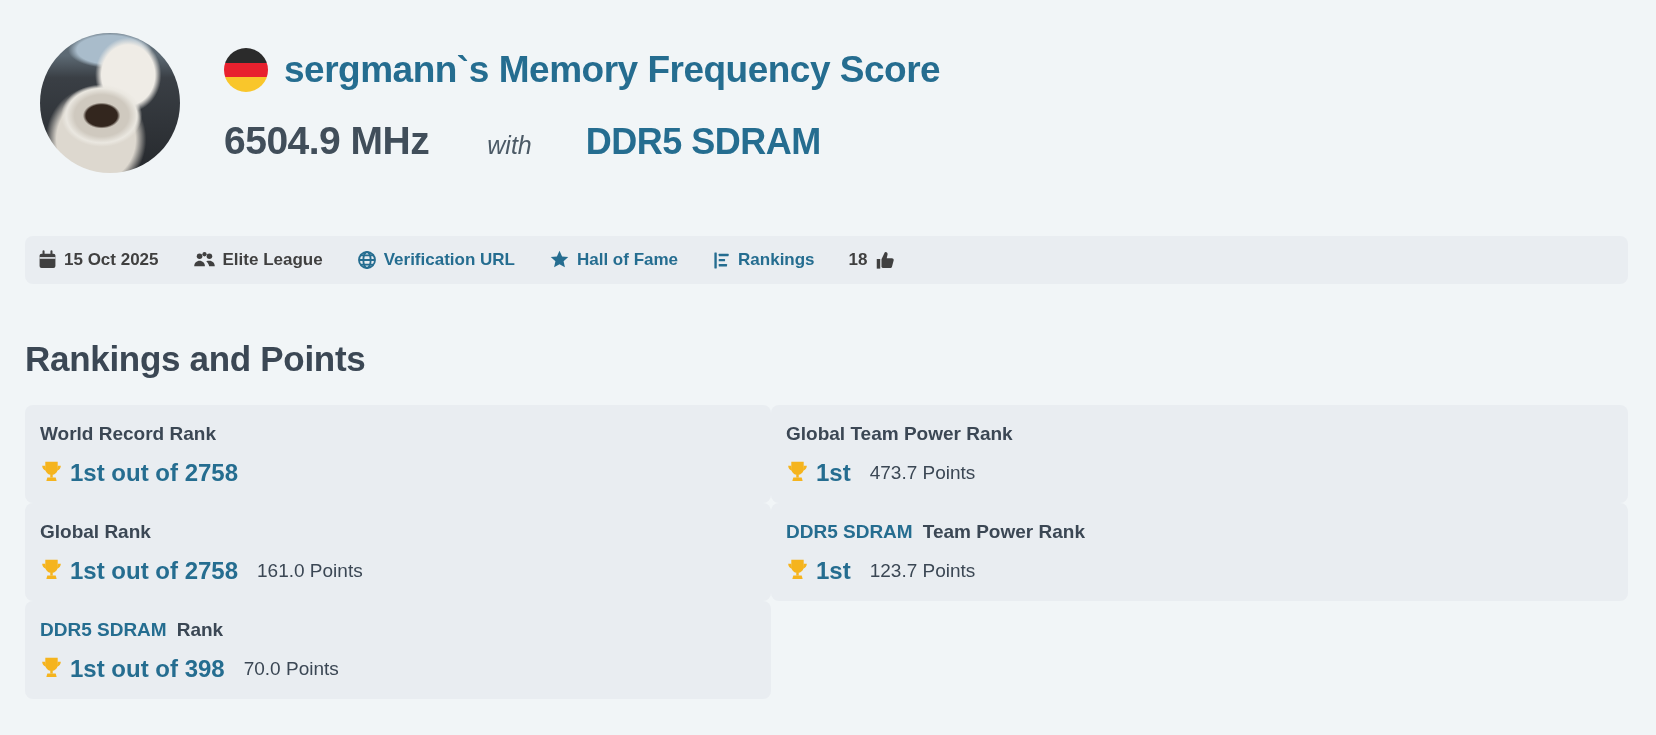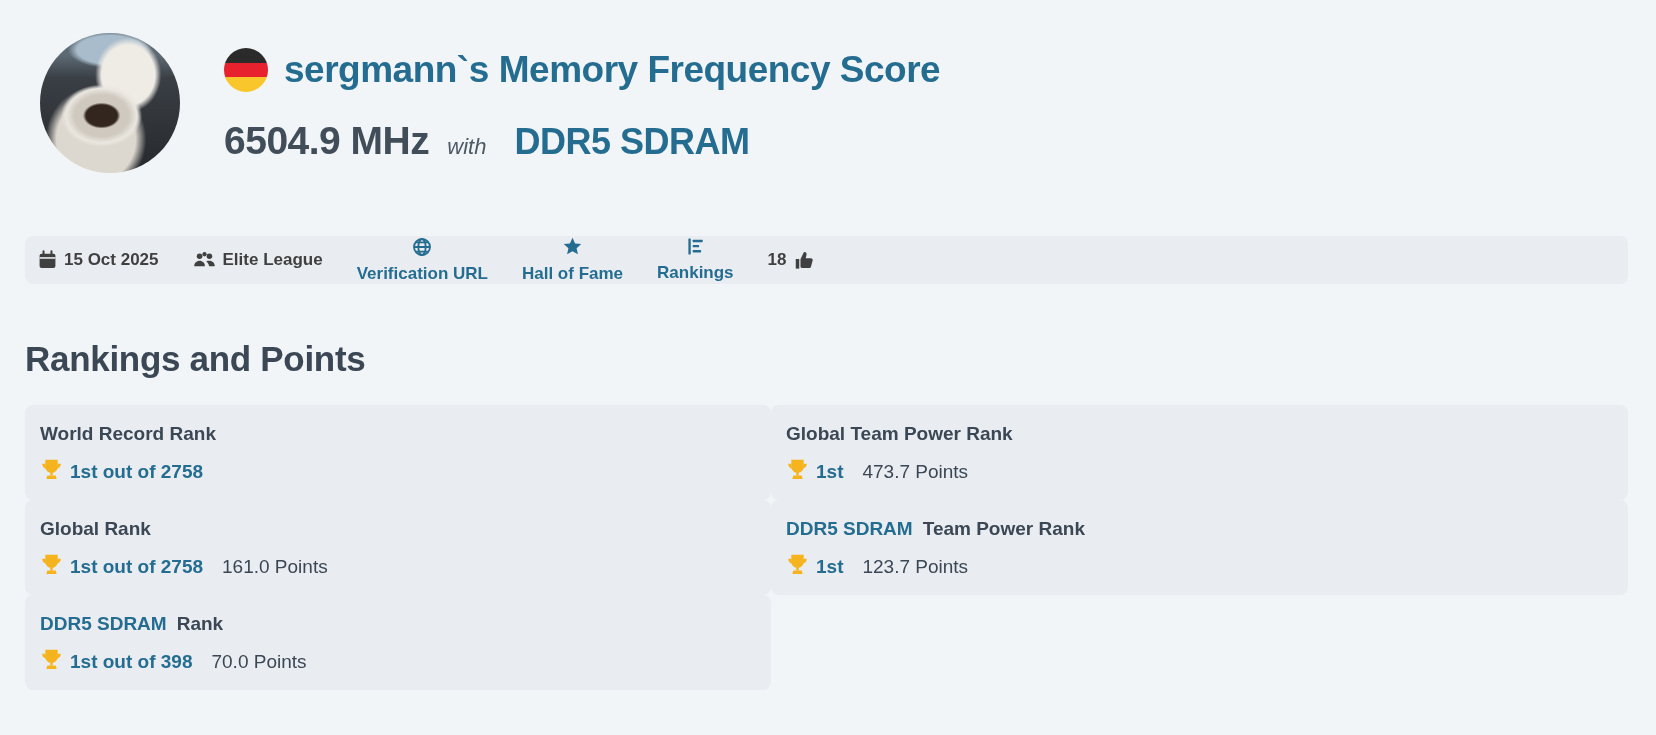--- a/index.html
+++ b/index.html
@@ -30,53 +30,53 @@
   .title-row { display: flex; align-items: center; margin-top: 8px; }
   .flag {
     width: 44px; height: 44px; border-radius: 50%; flex: 0 0 44px;
     background: linear-gradient(to bottom, #2b2b2b 0 33.3%, #e8212e 33.3% 66.6%, #f9c62b 66.6% 100%);
   }
   .page-title {
     margin-left: 16px; font-size: 37px; font-weight: bold;
     color: #256d90; letter-spacing: -0.5px; white-space: nowrap;
   }
   .page-title .title-user { cursor: pointer; margin-right: 10px; }
-  .score-row { margin-top: 27px; display: flex; align-items: baseline; white-space: nowrap; }
+  .score-row { margin-top: 27px; display: flex; align-items: baseline; white-space: nowrap; gap: 40px; }
   .score-value { font-size: 39px; font-weight: bold; color: #414e5a; letter-spacing: -0.5px; }
-  .score-with { font-size: 22px; font-style: italic; color: #4c5a66; margin: 0 28px 0 18px; }
+  .score-with { font-size: 25px; font-style: italic; color: #4c5a66; margin: 0 14px 0 18px; }
   .score-hw { font-size: 36px; font-weight: bold; color: #256d90; letter-spacing: -0.5px; cursor: pointer; }
 
   
   .meta-bar {
     margin-top: 63px; height: 48px; border-radius: 8px;
     background: #e9edf1;
     display: flex; align-items: center;
     padding: 0 20px 0 13px; gap: 34px;
   }
   .meta-item { display: flex; align-items: center; gap: 7px; font-size: 17px; font-weight: bold; white-space: nowrap; }
   .meta-item.dark { color: #404040; }
-  .meta-item.teal { color: #256d90; cursor: pointer; flex-direction: column; }
+  .meta-item.teal { color: #256d90; cursor: pointer; }
   .meta-item svg { display: block; }
 
   
   .section-heading { margin-top: 55px; font-size: 35px; font-weight: bold; color: #3b4754; letter-spacing: -0.3px; }
   .cards-grid {
     margin-top: 26px;
     display: grid; grid-template-columns: 746px 1fr; 
   }
   .card {
     background: #e9edf1; border-radius: 8px;
     min-height: 92px; padding: 18px 15px 16px 15px;
   }
   .card-title { font-size: 19px; font-weight: bold; color: #3b4754; }
   .card-title-link { color: #256d90; cursor: pointer; }
   .card-title-link:not(:empty) { margin-right: 10px; }
   .card-value { margin-top: 14px; display: flex; align-items: center; }
   .trophy { margin-right: 7px; flex: 0 0 auto; }
-  .card-rank { font-size: 19px; font-weight: bold; color: #256d90; cursor: pointer; }
+  .card-rank { font-size: 24px; font-weight: bold; color: #256d90; cursor: pointer; }
   .card-points { font-size: 19px; font-weight: normal; color: #3b4754; }
   .card-points:not(:empty) { margin-left: 19px; }
 </style>
 </head>
 <body>
 
 <div class="container">
 
   <div class="header">
     <div class="avatar"></div>

